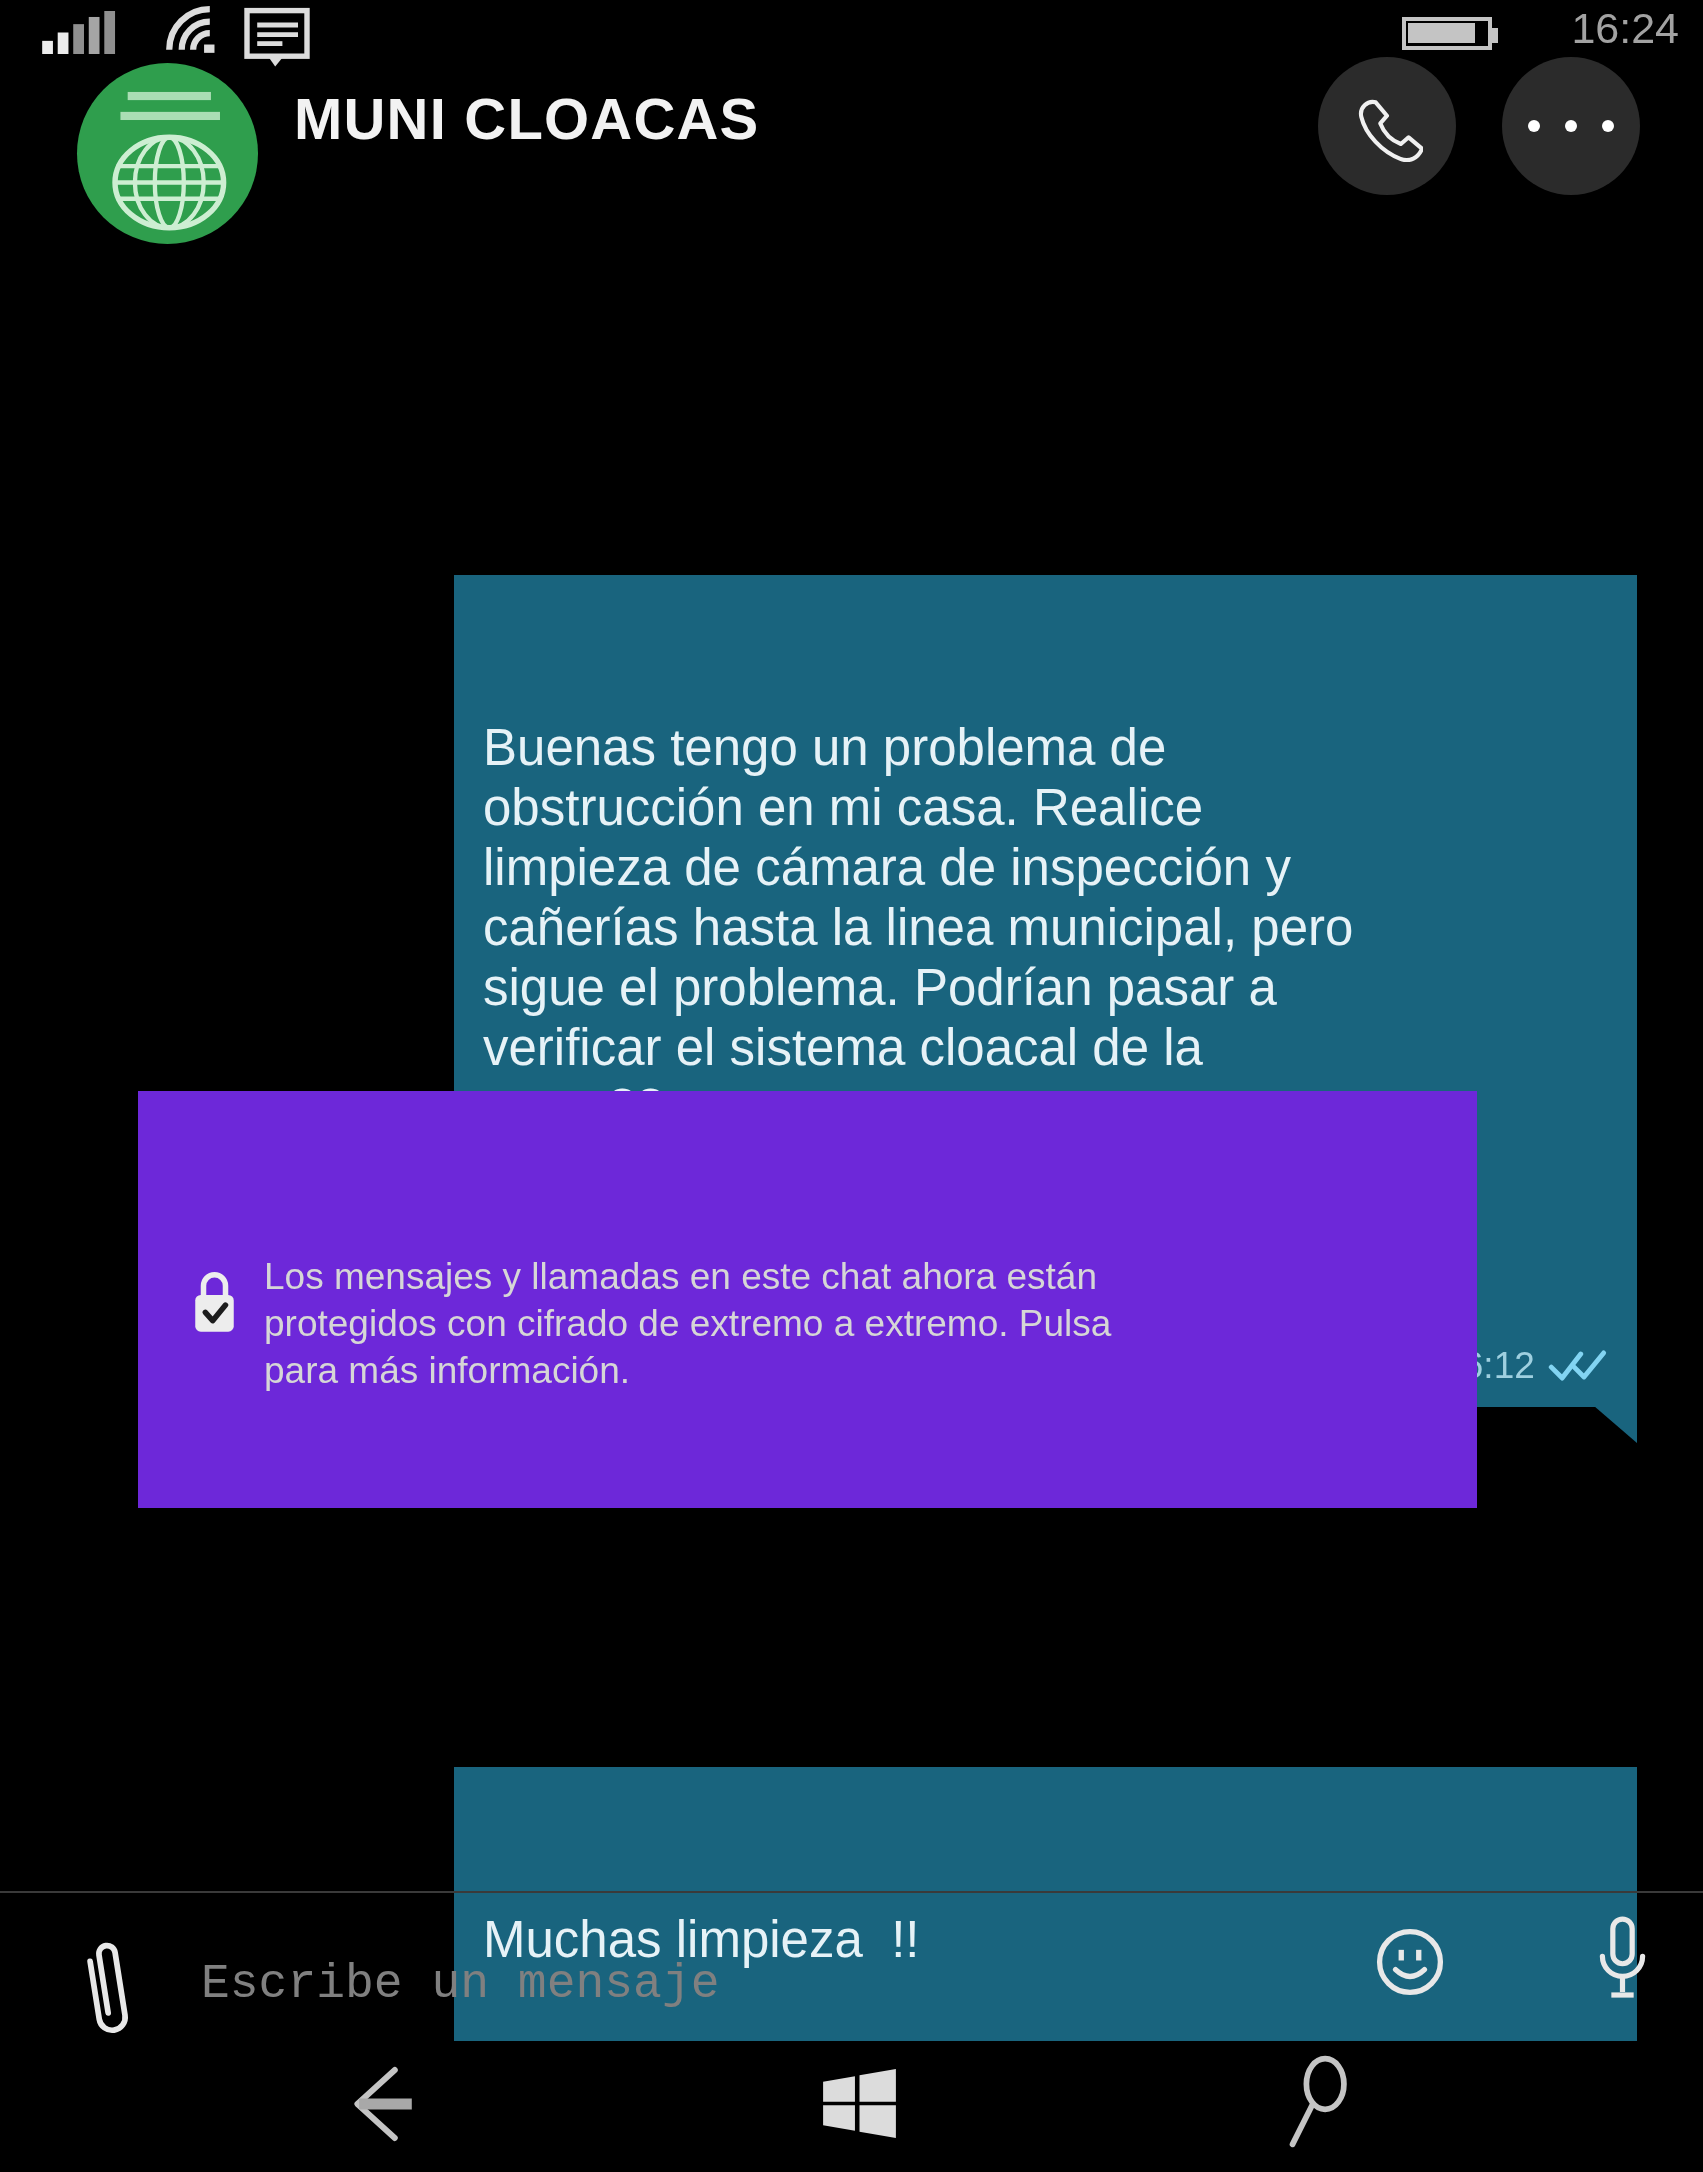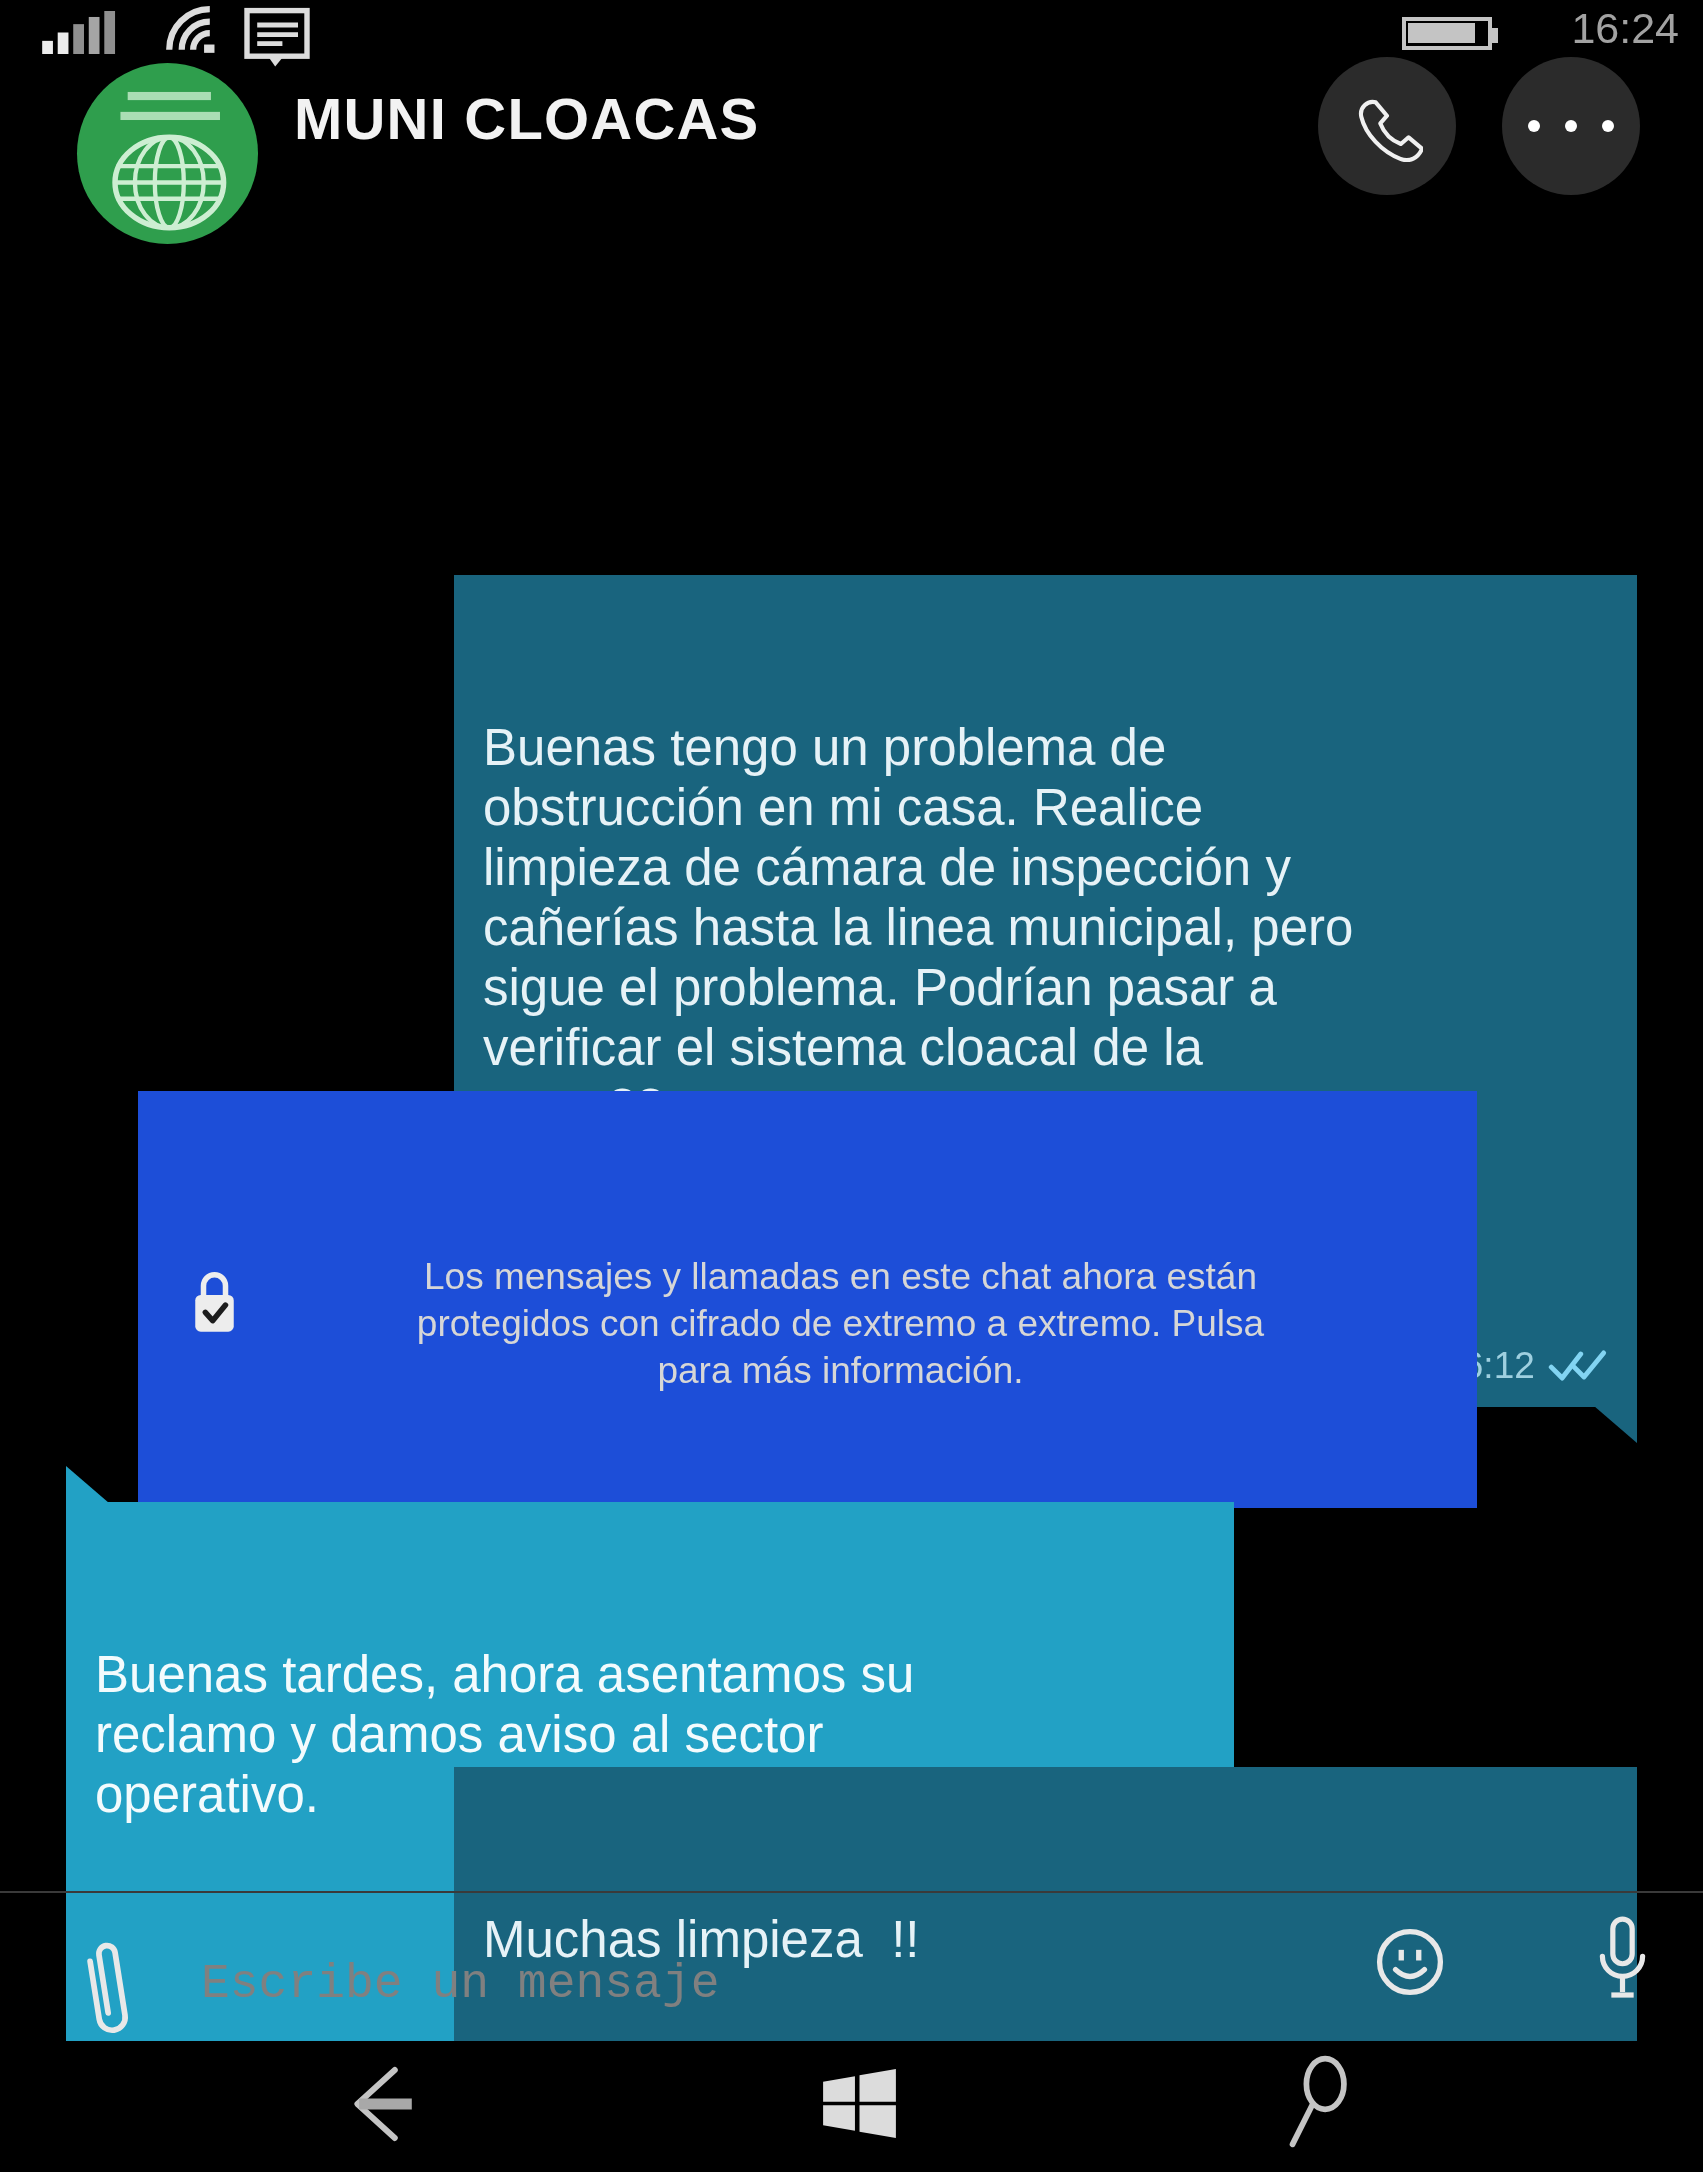--- a/index.html
+++ b/index.html
@@ -34,22 +34,22 @@
   .bubble-in{background:#22a1c5;color:#f3fbfd;left:66px;width:1168px;}
   .meta{position:absolute;right:29px;bottom:21.7px;display:flex;align-items:center;gap:13.2px;
         font-size:37px;line-height:37px;white-space:nowrap;}
   .bubble-out .meta{color:#9fd0e0;}
   .bubble-in .meta{color:rgba(255,255,255,0.65);}
   .tail{position:absolute;width:43px;height:37px;}
   .tail-out{right:0;top:100%;margin-top:-0.6px;}
   .tail-in{left:0;bottom:100%;margin-bottom:-0.6px;}
 
   
-  #notice{position:absolute;left:138px;top:1091px;width:1339px;background:#1d4ed8;color:#d6d6d6;
-          font-size:37px;line-height:47px;text-align:center;box-sizing:border-box;
+  #notice{position:absolute;left:138px;top:1091px;width:1339px;background:#6d28d9;color:#d6d6d6;
+          font-size:37px;line-height:47px;text-align:left;box-sizing:border-box;
           padding:20.5px 60px 20.5px 126px;white-space:pre-wrap;}
   #notice .lock{position:absolute;left:49px;top:50%;margin-top:-37px;}
 
   
   #composer-sep{position:absolute;left:0;top:1891px;width:100%;height:2.4px;background:#3a3a3a;}
   #composer-input{position:absolute;left:199px;top:1944px;width:1053px;height:78px;background:transparent;
           border:none;outline:none;color:#ddd;font-size:48px;
           font-family:Liberation Mono, monospace;}
   #composer-input::placeholder{color:#808080;opacity:1;}
   .svgbtn{position:absolute;}
@@ -143,31 +143,20 @@
       <path d="M18 36 V24 a12 12 0 0 1 24 0 V36" stroke="#ededed" stroke-width="6" fill="none"></path>
       <rect x="9" y="34" width="42" height="40" rx="6" fill="#ededed"></rect>
       <path d="M20 53 l8 9 14 -17" stroke="#1d1d1d" stroke-width="6" fill="none" stroke-linecap="round" stroke-linejoin="round"></path>
     </svg>
     <div>Los mensajes y llamadas en este chat ahora están
 protegidos con cifrado de extremo a extremo. Pulsa
 para más información.</div>
   </div>
 
 
-  <div class="bubble bubble-in" style="top:1502px">
-    <div>Buenas tardes, ahora asentamos su
-reclamo y damos aviso al sector
-operativo.</div>
-    <div class="meta">
-      <span>16:21</span>
-    </div>
-    <svg class="tail tail-in" viewBox="0 0 72 62">
-      <polygon points="0,0 72,62 0,62" fill="#22a1c5"></polygon>
-      </svg>
-  </div>
 
   <div class="bubble bubble-out" style="top:1767px">
     <div>Muchas limpieza  !!</div>
     
     
   </div>
 
   <div id="composer-sep"></div>
   <div>
     <svg class="svgbtn" style="left:71px;top:1933px" width="72" height="114" viewBox="0 0 80 140">

